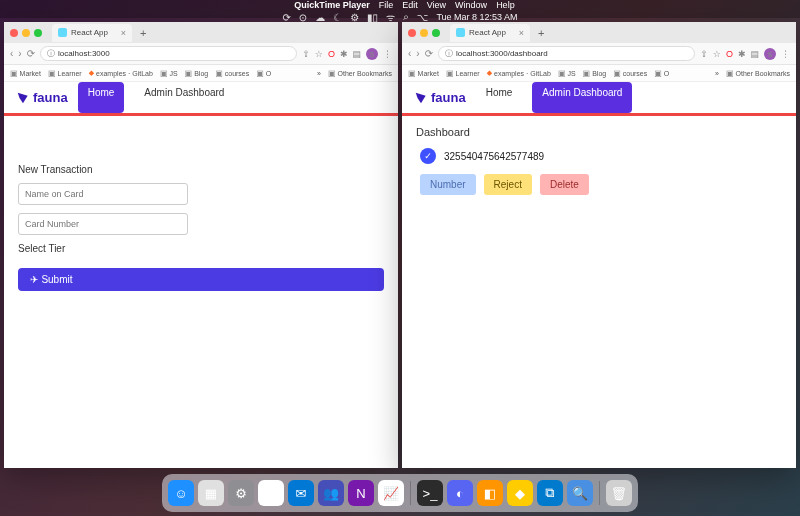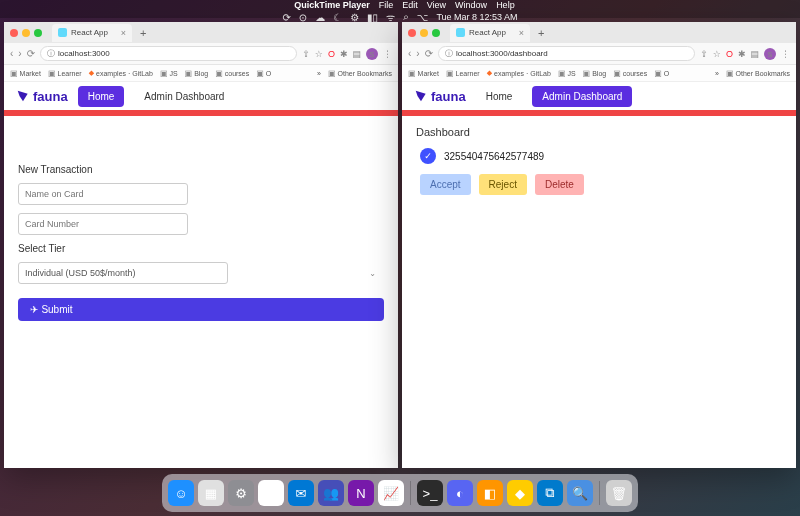--- a/index.html
+++ b/index.html
@@ -40,21 +40,21 @@
 .avatar { width: 12px; height: 12px; border-radius: 50%; background: #9b59b6; color:#fff; font-size: 7px; display:flex; align-items:center; justify-content:center; }
 
 
 .bmrow { height: 17px; background: #fdfdfd; display: flex; align-items: center; padding: 0 6px; gap: 7px; font-size: 7px; color: #555; border-bottom: 1px solid #eee; }
 .bmrow .bm { display: flex; align-items: center; gap: 2px; }
 .bmrow .folder { color: #888; font-size: 8px; }
 .bmrow .gitlab { color: #fc6d26; }
 .bmrow .spacer { flex: 1; }
 
 
-.appheader { height: 34px; border-bottom: 6px solid #ef4444; display: flex; align-items: center; padding: 0 12px; gap: 10px; }
+.appheader { height: 34px; border-bottom: 3px solid #ef4444; display: flex; padding: 0 12px; gap: 10px; }
 .logo { display: flex; align-items: center; gap: 3px; color: #3a1ab6; font-weight: 700; font-size: 13px; }
 .logo svg { width: 14px; height: 14px; }
 .navbtn-app { font-size: 10px; padding: 5px 10px; border-radius: 4px; color: #333; }
 .navbtn-app.active { background: #5b2ee0; color: #fff; }
 
 
 .content { flex: 1; padding: 10px 14px; overflow: auto; font-size: 10px; color: #333; }
 
 
 .form-wrap { display: flex; flex-direction: column; gap: 8px; padding-top: 4px; margin-top: 34px; }
@@ -186,24 +186,20 @@
       </div>
       <span class="navbtn-app active">Home</span>
       <span class="navbtn-app">Admin Dashboard</span>
     </div>
     <div class="content">
       <div class="form-wrap">
         <label>New Transaction</label>
         <input type="text" placeholder="Name on Card" style="">
         <input type="text" placeholder="Card Number" style="">
         <label>Select Tier</label>
-        <div class="select-wrap">
-          <input type="text" readonly="" style="width: 210px;" value="Individual (USD 50$/month)">
-          <span class="chev">⌄</span>
-        </div>
         <button class="submit">
           <span>✈</span>
           <span>Submit</span>
         </button>
       </div>
     </div>
   </div>
 
   <div class="window">
     <div class="tabbar">
@@ -283,21 +279,21 @@
       <span class="navbtn-app">Home</span>
       <span class="navbtn-app active">Admin Dashboard</span>
     </div>
     <div class="content">
       <div class="dash-title">Dashboard</div>
       <div class="tx-row">
         <span class="check">✓</span>
         <span class="tx-id">325540475642577489</span>
       </div>
       <div class="btn-row">
-        <button class="btn btn-accept">Accept</button>
+        <button class="btn btn-accept">Number</button>
         <button class="btn btn-reject">Reject</button>
         <button class="btn btn-delete">Delete</button>
       </div>
     </div>
   </div>
 </div>
 
 <div class="dock" id="dock">
     <div class="app-ico" style="background: rgb(30, 144, 255);">☺</div>
     <div class="app-ico" style="background: rgb(224, 224, 224);">▦</div>

